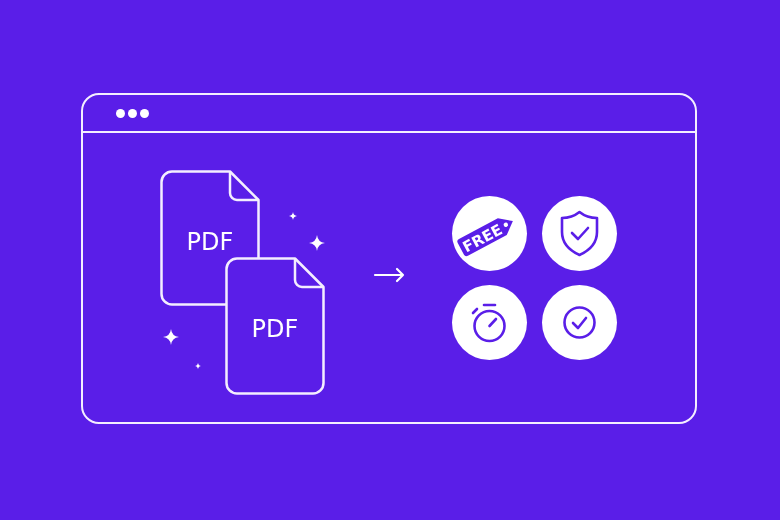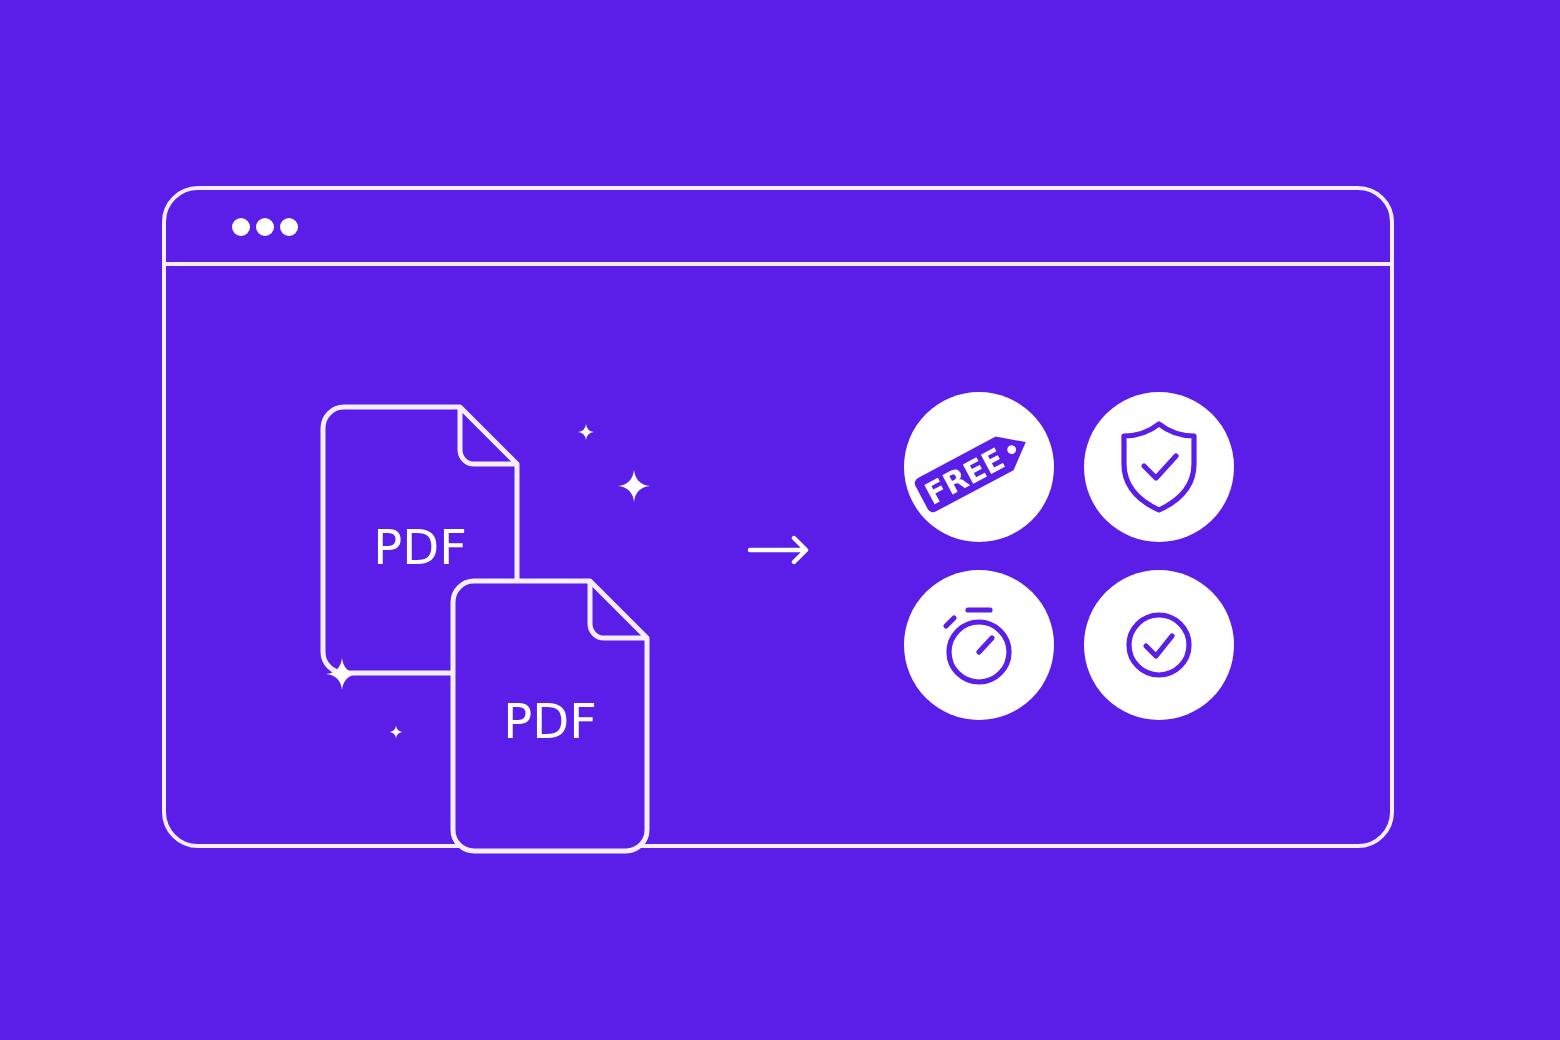--- a/index.html
+++ b/index.html
@@ -14,21 +14,21 @@
       width: 616px; height: 331px;
       border: 2.5px solid #f4eeff; border-radius: 18px;
       box-sizing: border-box;
     }
     .titlebar {
       position: absolute; left: 0; top: 0; right: 0; height: 36px;
       border-bottom: 2.5px solid #f4eeff;
     }
     .dot { position: absolute; top: 14px; width: 9px; height: 9px; border-radius: 50%; background: #fff; }
     .d1 { left: 33px; } .d2 { left: 45px; } .d3 { left: 57px; }
-    .doc { position: absolute; margin-top: 32px; }
+    .doc { position: absolute; }
     .doc-label {
       position: absolute; left: 0; right: 0; text-align: center;
       color: #fff; font-size: 24px; font-family: "DejaVu Sans", sans-serif;
     }
     .arrow { position: absolute; left: 373px; top: 265px; }
     .badge {
       position: absolute; width: 75px; height: 75px; border-radius: 50%;
       background: #fff; display: flex; align-items: center; justify-content: center;
     }
     .sparkle { position: absolute; }

